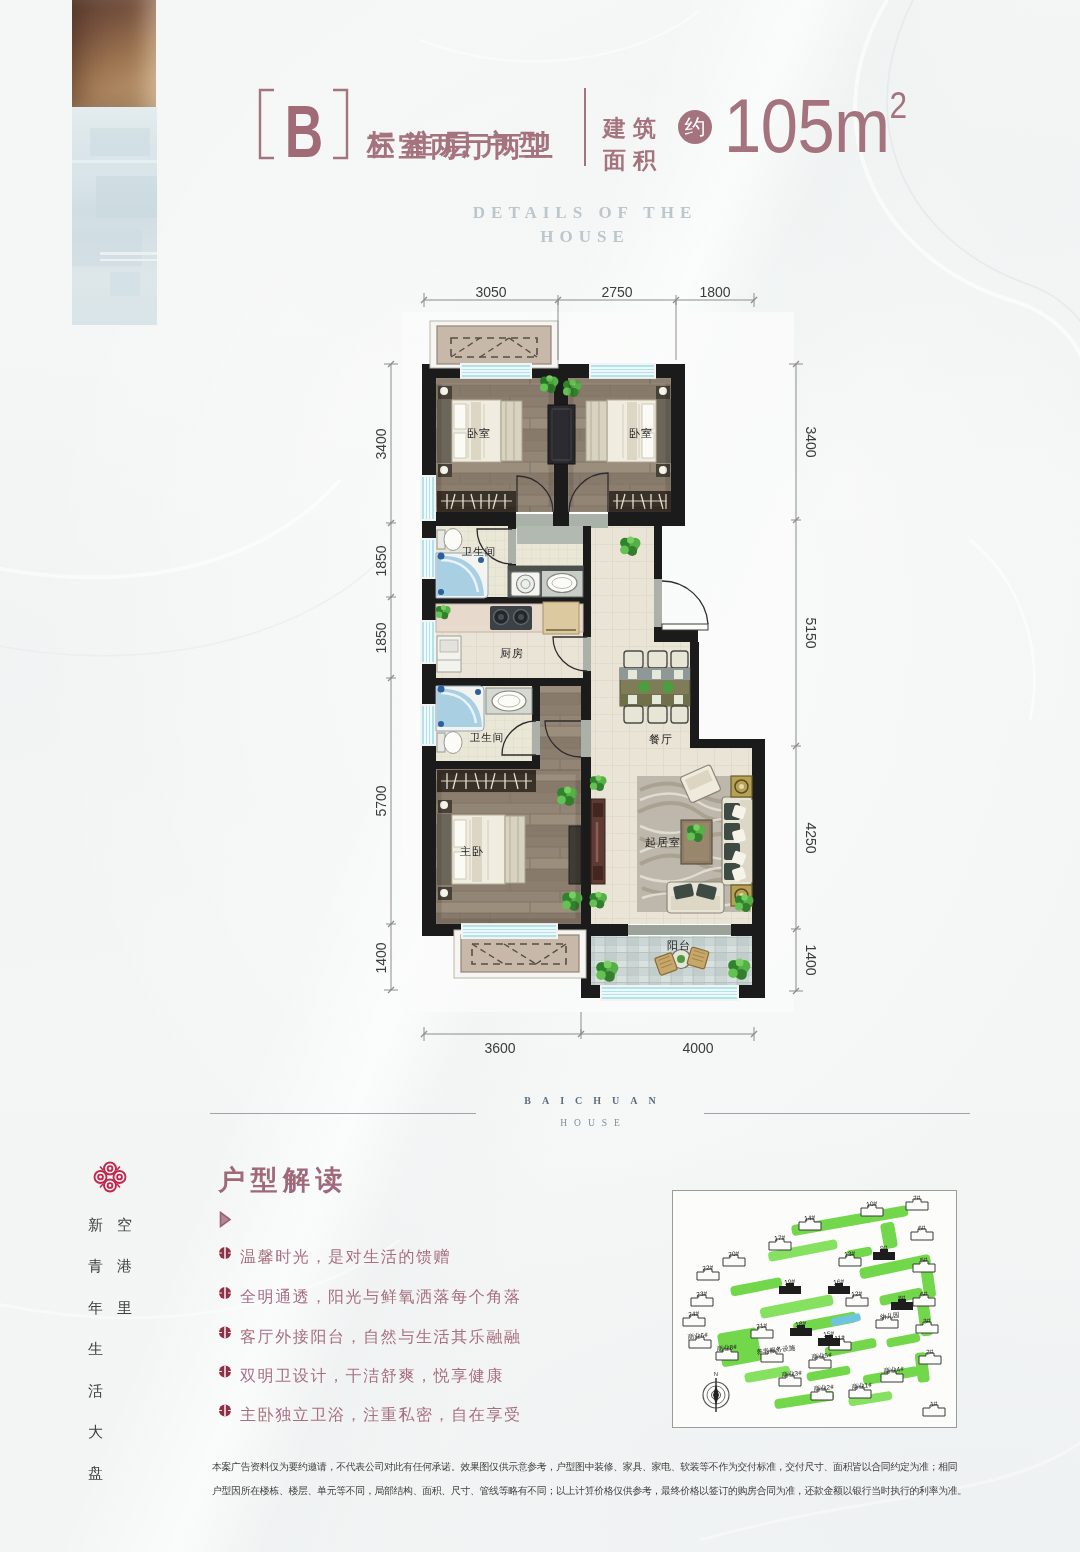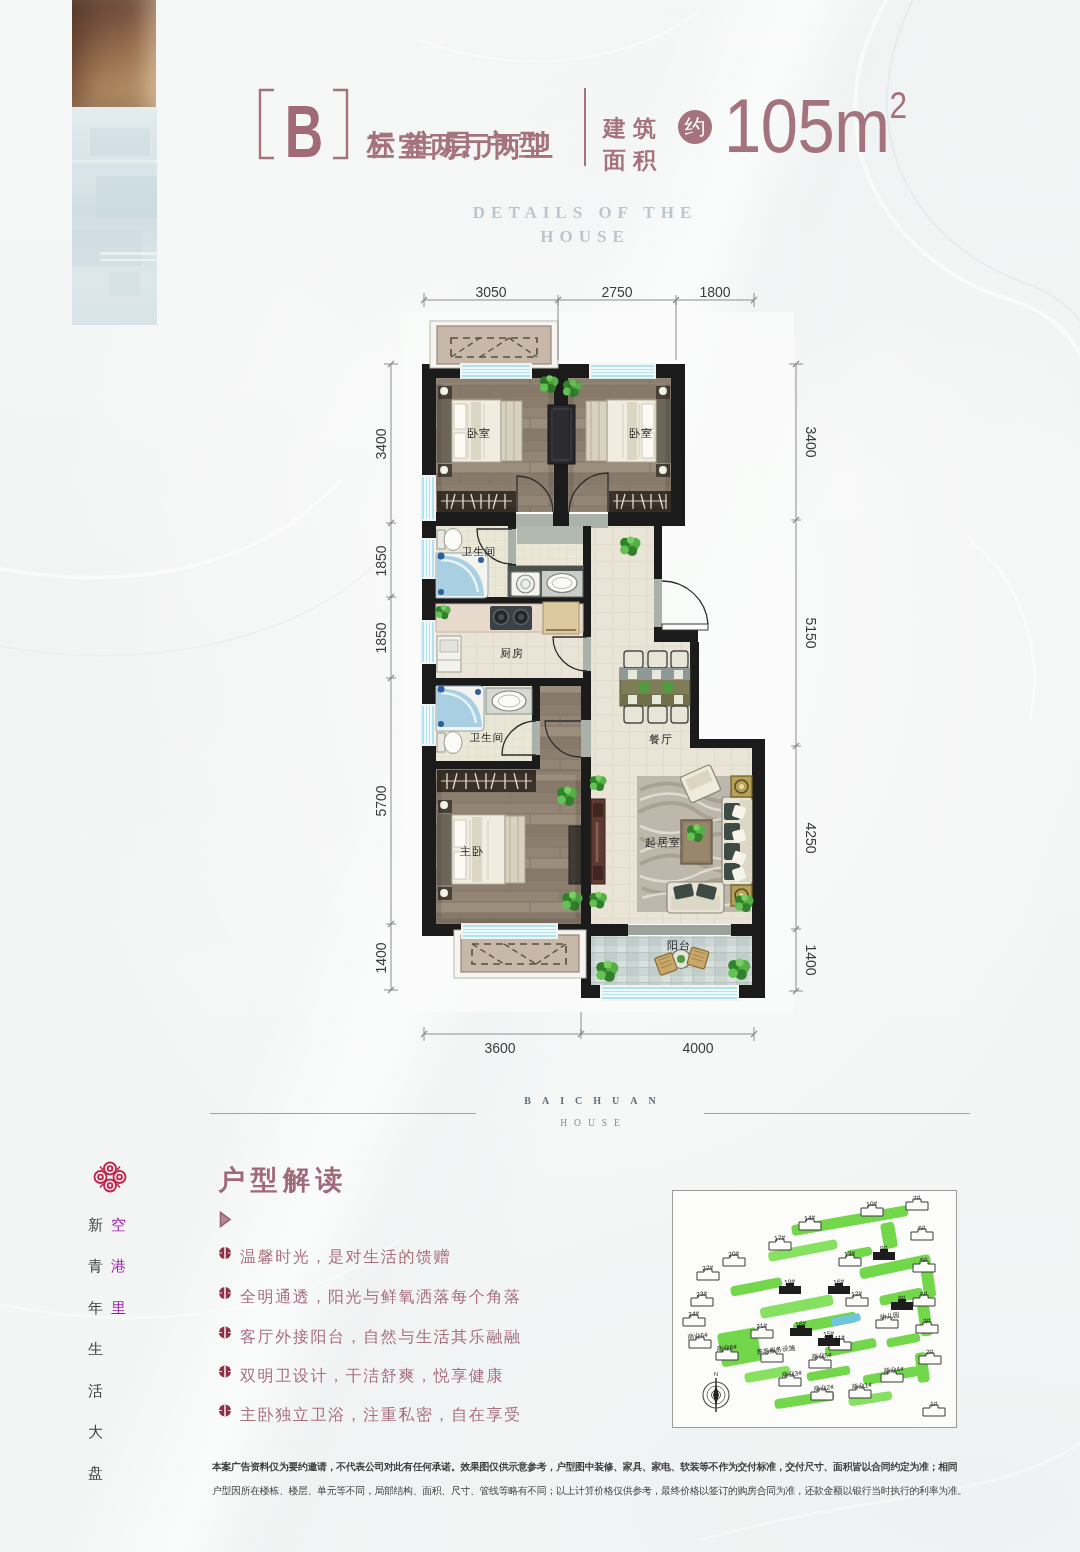--- a/index.html
+++ b/index.html
@@ -590,21 +590,21 @@
 <circle cx="20" cy="10.5" r="2.4"></circle>
         <circle cx="29.5" cy="19" r="2.4"></circle>
 <circle cx="20" cy="27.5" r="2.4"></circle>
         <circle cx="10.5" cy="19" r="2.4"></circle>
 <path d="M13.2,12.2 L10,8.5 M26.8,12.2 L30,8.5 M26.8,25.8 L30,29.5 M13.2,25.8 L10,29.5" stroke-width="1.6"></path>
 </g>
     </svg>
 
 <div class="abs" style="left:88px;top:1204px;width:16px;font-size:15px;color:#404040;letter-spacing:2px;line-height:41.4px;word-break:break-all;">新青年生活大盘</div>
 
-<div class="abs" style="left:111px;top:1204px;width:16px;font-size:15px;color:#a21caf;letter-spacing:2px;line-height:41.4px;word-break:break-all;">空港里</div>
+<div class="abs" style="left:117px;top:1204px;width:16px;font-size:15px;color:#404040;letter-spacing:2px;line-height:41.4px;word-break:break-all;">空港里</div>
 
 <div class="abs" style="left:218px;top:1162px;font-size:27px;font-weight:bold;letter-spacing:5.5px;color:#a0697a;text-align:right;">户型解读</div>
 
 <svg class="abs" style="left:219px;top:1211px;" width="13" height="17" viewBox="0 0 13 17">
  <path d="M1.5,1.5 L11,8.5 L1.5,15.5 Z" fill="#b58795" stroke="#9a6276" stroke-width="1.6"></path>
 </svg>
 
 <div class="abs" style="left:240px;top:1247px;font-size:16px;letter-spacing:1.6px;color:#a86f7f;">温馨时光，是对生活的馈赠</div>
 
 <div class="abs" style="left:240px;top:1287px;font-size:16px;letter-spacing:1.6px;color:#a86f7f;">全明通透，阳光与鲜氧洒落每个角落</div>
@@ -748,17 +748,17 @@
 <g transform="translate(44,205)">
         <circle r="13" fill="none" stroke="#555" stroke-width="1.2"></circle>
         <circle r="9" fill="none" stroke="#777" stroke-width="1"></circle>
         <circle r="4.5" fill="none" stroke="#555" stroke-width="1"></circle>
         <path d="M0,-17 V17" stroke="#333" stroke-width="1.5"></path>
         <path d="M0,-10 L3,0 L0,10 L-3,0 Z" fill="#222"></path>
         <text x="0" y="-19" font-family="Liberation Sans" font-size="6" fill="#333" text-anchor="middle">N</text>
       </g>
 </svg>
 
-<div class="abs" style="left:212px;top:1460px;white-space:nowrap;font-size:9.9px;letter-spacing:-0.32px;color:#3f3f3f;font-weight:bold;">本案广告资料仅为要约邀请，不代表公司对此有任何承诺。效果图仅供示意参考，户型图中装修、家具、家电、软装等不作为交付标准，交付尺寸、面积皆以合同约定为准；相同</div>
+<div class="abs" style="left:212px;top:1460px;white-space:nowrap;font-size:9.9px;letter-spacing:-0.32px;color:#3f3f3f;">本案广告资料仅为要约邀请，不代表公司对此有任何承诺。效果图仅供示意参考，户型图中装修、家具、家电、软装等不作为交付标准，交付尺寸、面积皆以合同约定为准；相同</div>
 
 <div class="abs" style="left:212px;top:1484px;white-space:nowrap;font-size:9.9px;letter-spacing:-0.32px;color:#3f3f3f;">户型因所在楼栋、楼层、单元等不同，局部结构、面积、尺寸、管线等略有不同；以上计算价格仅供参考，最终价格以签订的购房合同为准，还款金额以银行当时执行的利率为准。</div>
 
 </div>
 
 </body></html>

